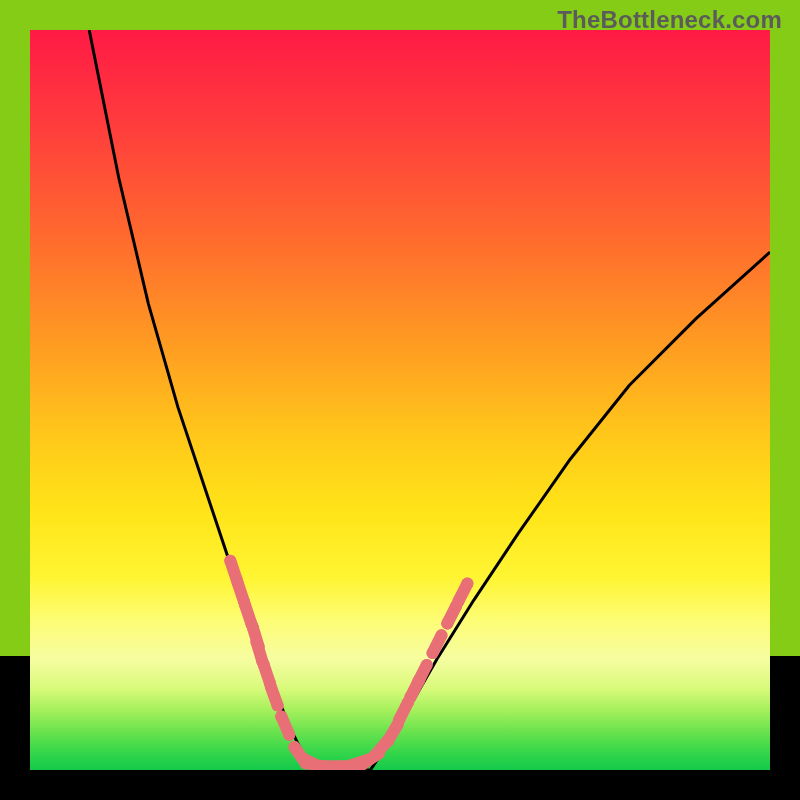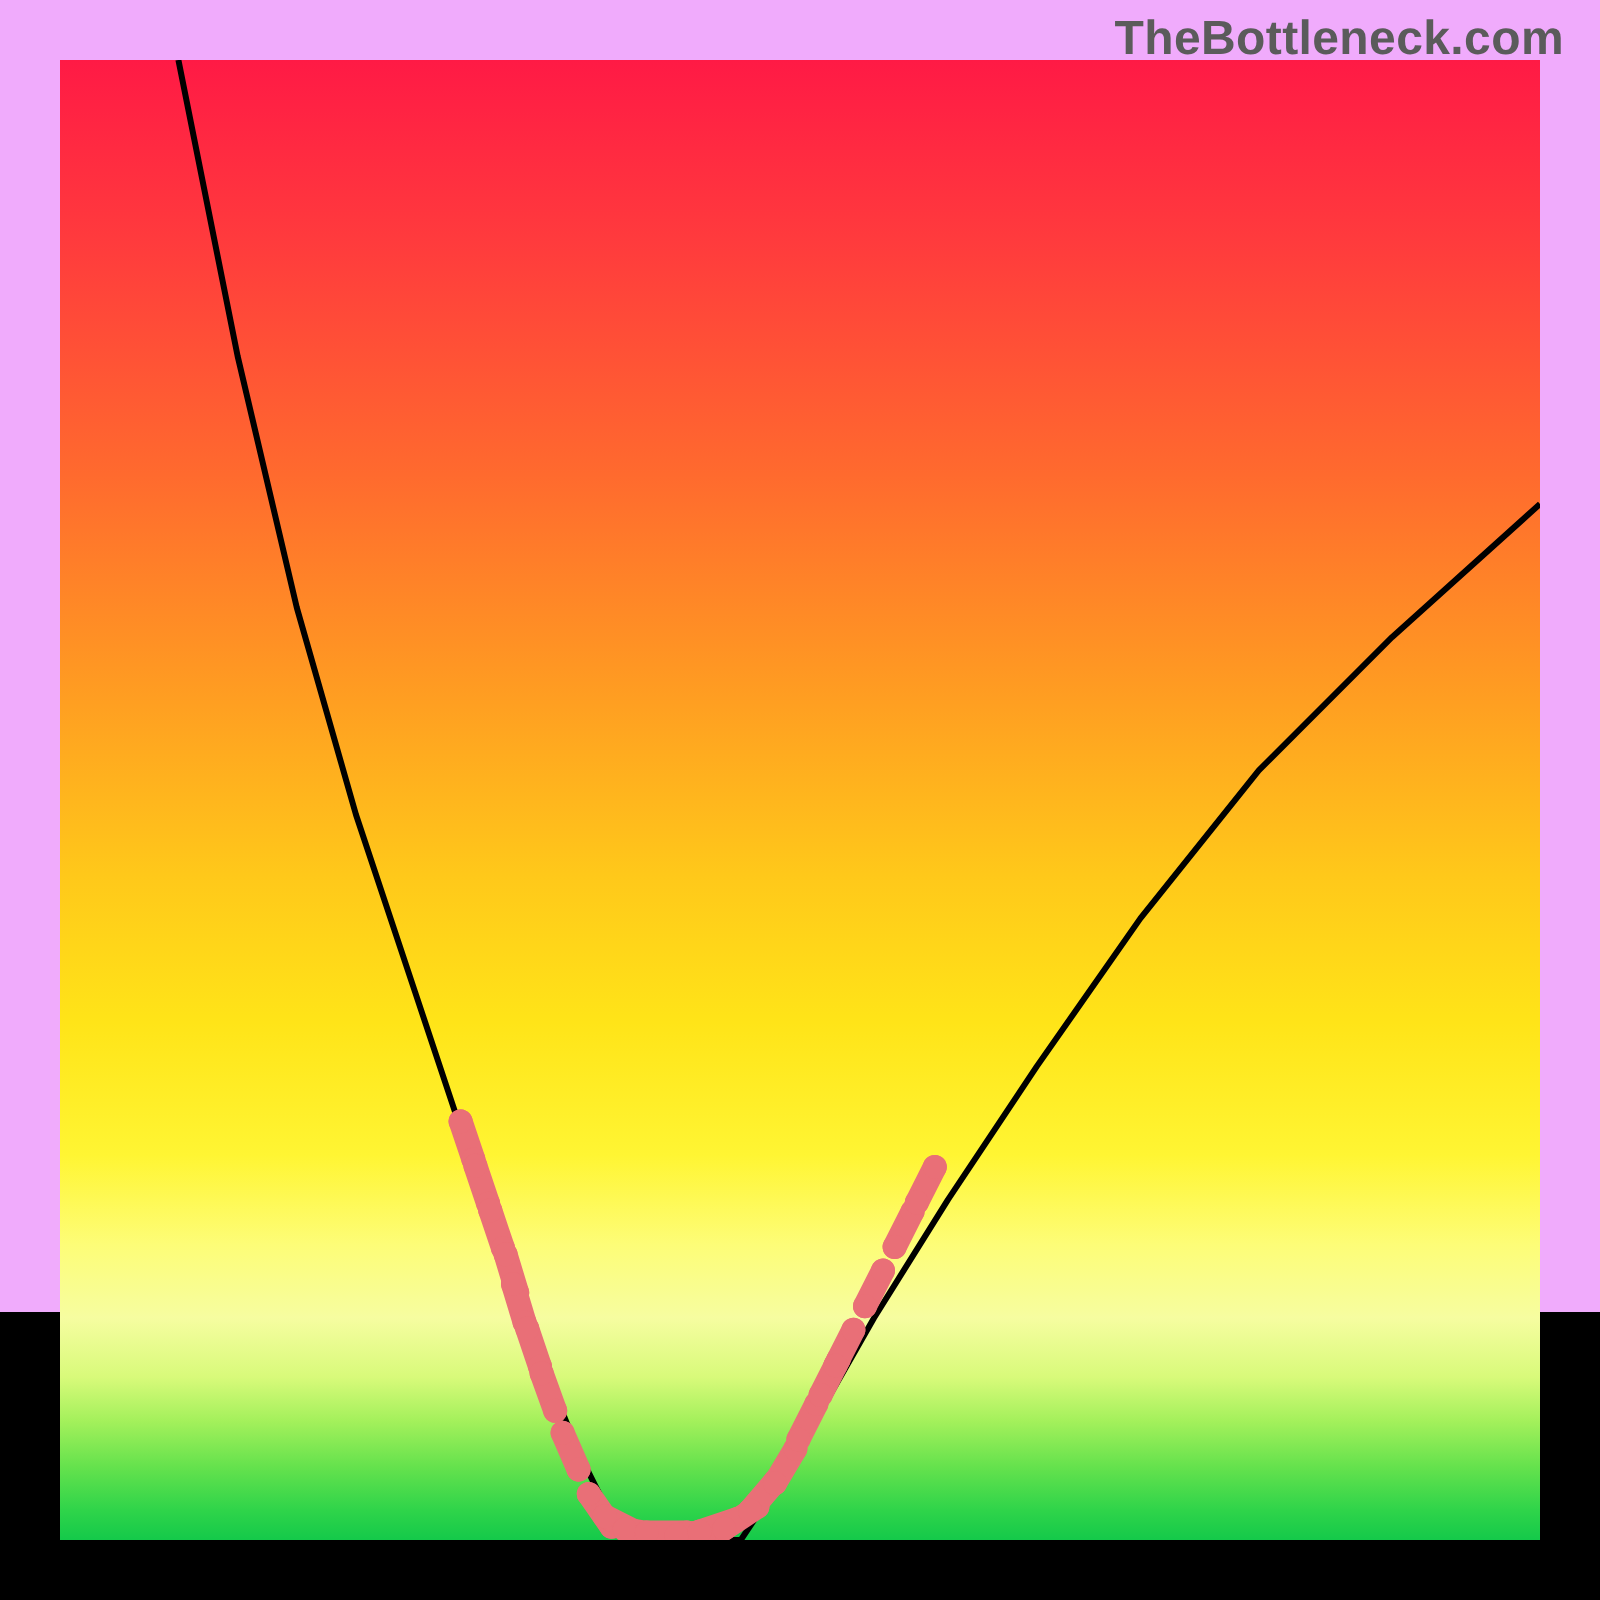--- a/index.html
+++ b/index.html
@@ -8,21 +8,21 @@
     width: 800px;
     height: 800px;
     background: #000000;
     font-family: Arial, Helvetica, sans-serif;
     overflow: hidden;
   }
   .outer-frame {
     position: relative;
     width: 800px;
     height: 656px;
-    background: #f0abfc;
+    background: #84cc16;
   }
   .watermark {
     position: absolute;
     top: 6px;
     right: 18px;
     color: #5b5b5b;
     font-size: 24px;
     font-weight: 600;
     letter-spacing: 0.2px;
     z-index: 50;

